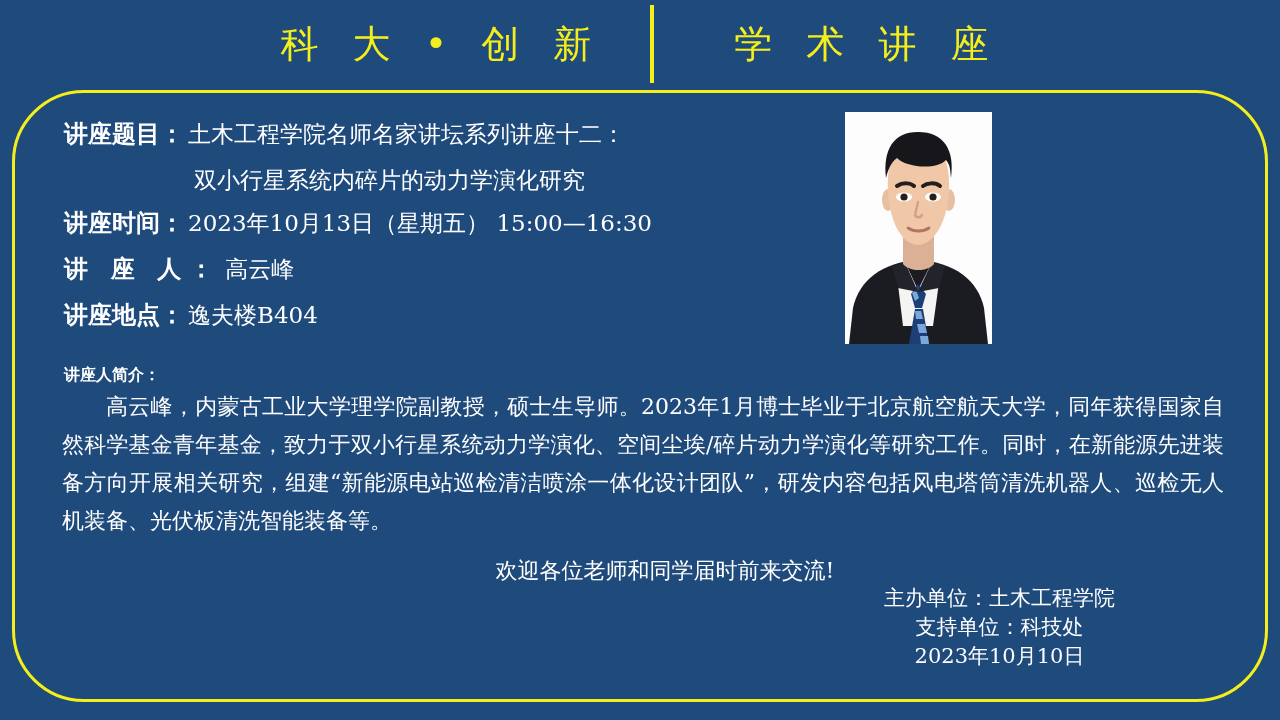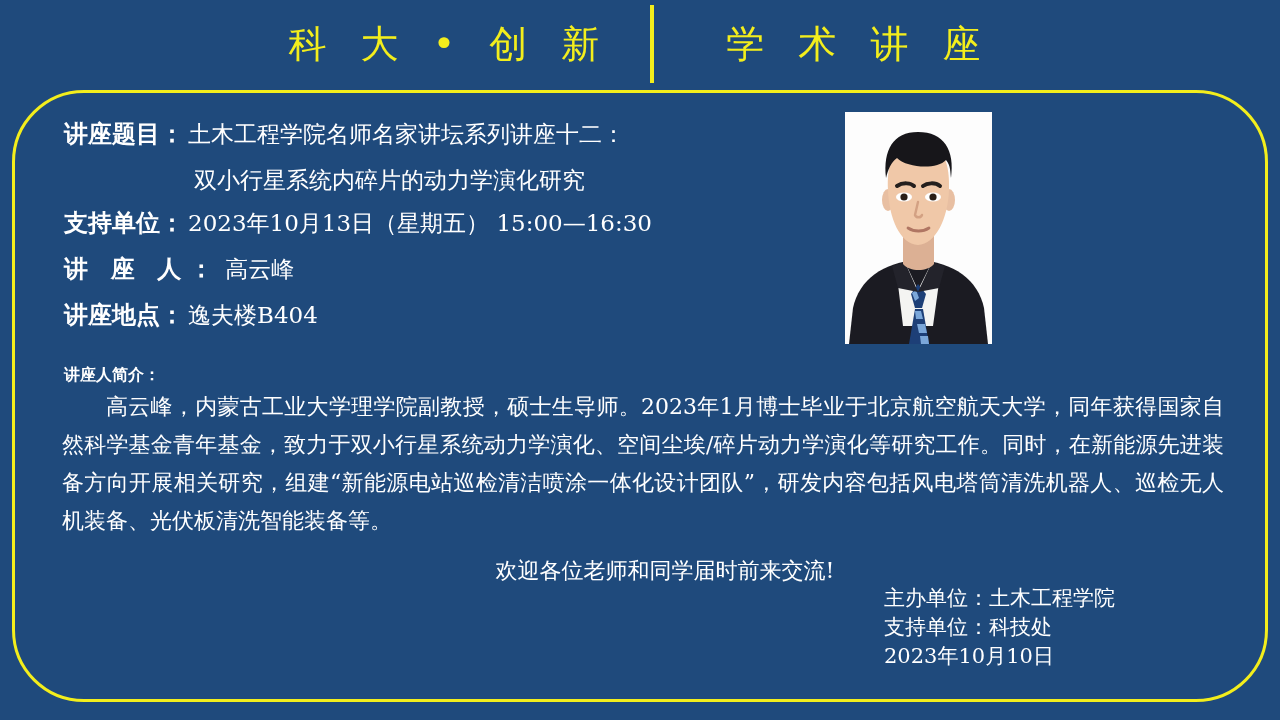--- a/index.html
+++ b/index.html
@@ -31,21 +31,21 @@
     width: 1280px;
     height: 92px;
     display: flex;
     align-items: center;
     justify-content: center;
   }
   .header-inner {
     display: flex;
     align-items: center;
     justify-content: center;
-    gap: 4px;
+    gap: 12px;
     transform: translateY(-2px);
   }
   .header-title {
     color: #f3ee1c;
     font-size: 38px;
     font-weight: 400;
     letter-spacing: 11px;
     white-space: nowrap;
     font-family: "DejaVu Sans", "Liberation Sans", sans-serif;
   }
@@ -162,20 +162,21 @@
   
   .footer {
     position: absolute;
     left: 884px;
     top: 492px;
     font-family: "DejaVu Serif", "Liberation Serif", serif;
     font-size: 21px;
     line-height: 29px;
     color: #ffffff;
     white-space: nowrap;
+    text-align: center;
   }
   .footer div { margin: 0; }
 </style>
 </head>
 <body>
 
 <div id="poster">
 
   <div class="header">
     <div class="header-inner">
@@ -192,21 +193,21 @@
     <div class="info-block">
 
       <div class="info-row">
         <span class="label">讲座题目：</span>
         <span class="value">土木工程学院名师名家讲坛系列讲座十二：</span>
       </div>
 
       <div class="title-line2">双小行星系统内碎片的动力学演化研究</div>
 
       <div class="info-row">
-        <span class="label">支持单位：</span>
+        <span class="label">讲座时间：</span>
         <span class="value">2023年10月13日（星期五）  15:00—16:30</span>
       </div>
 
       <div class="info-row">
         <span class="label label-wide">讲 座 人：</span>
         <span class="value">高云峰</span>
       </div>
 
       <div class="info-row">
         <span class="label">讲座地点：</span>

